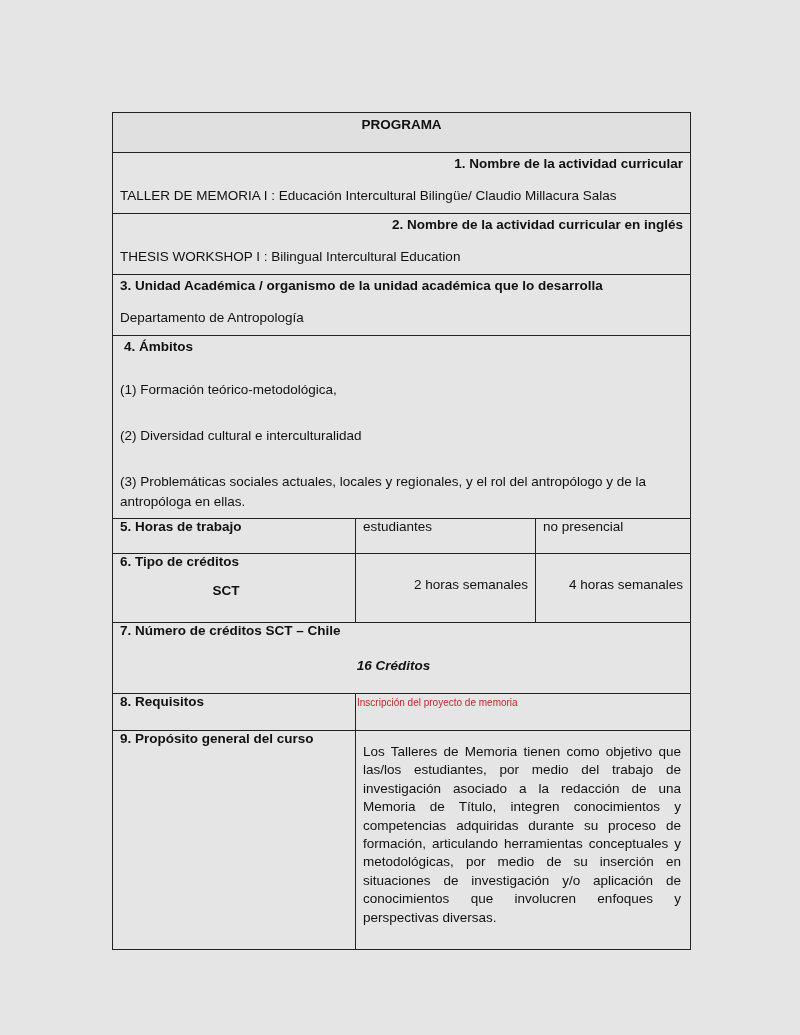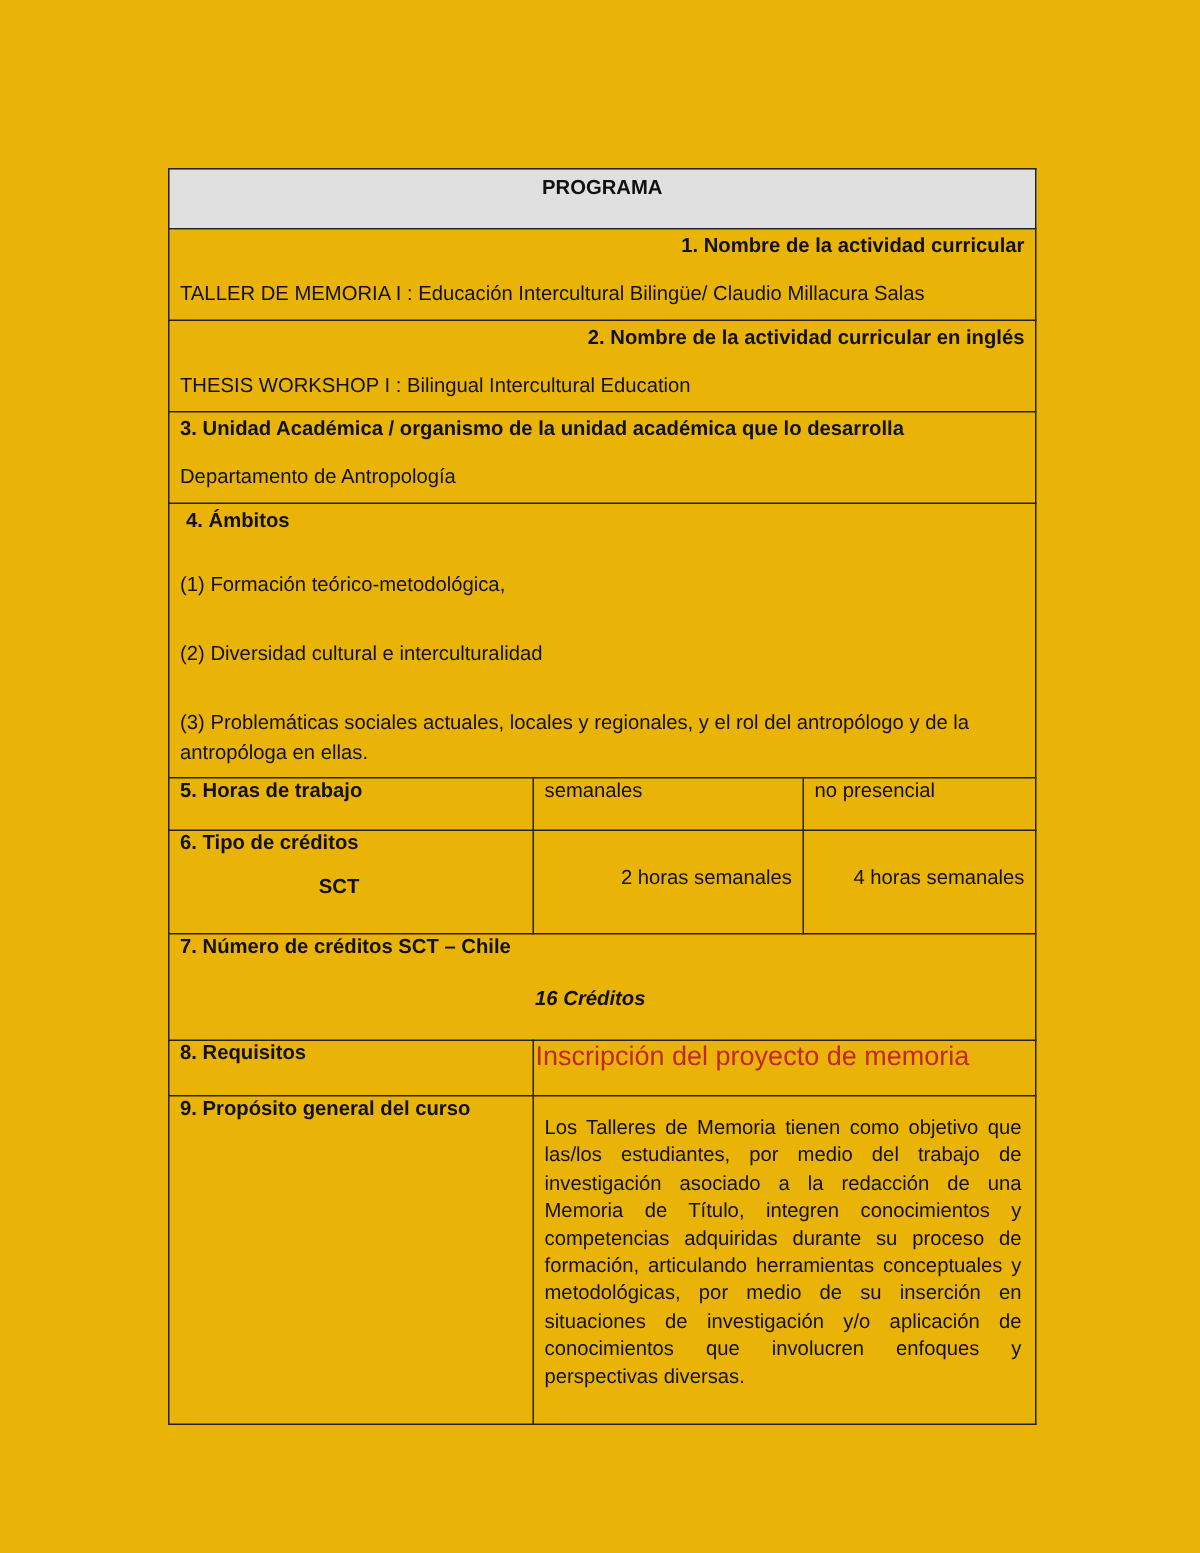--- a/index.html
+++ b/index.html
@@ -1,38 +1,38 @@
 <!DOCTYPE html>
 <html><head>
   <meta charset="utf-8">
   <style>
     html, body { margin: 0; padding: 0; background: #ffffff; }
     body { width: 800px; height: 1035px; position: relative; overflow: hidden;
            font-family: "Liberation Sans", sans-serif; color: #111; font-size: 13.5px; }
-    .page { position: absolute; left: 0; top: 0; width: 800px; height: 1035px; background: #eab308; }
+    .page { position: absolute; left: 0; top: 0; width: 800px; height: 1035px; background: #e5e5e5; }
     table.prog { position: absolute; left: 112px; top: 112px; width: 578px;
                  border-collapse: collapse; table-layout: fixed; }
     table.prog td { border: 1.3px solid #222; vertical-align: top; padding: 0 7px; }
     col.c1 { width: 243px; } col.c2 { width: 180px; } col.c3 { width: 155px; }
     .hdr { background: #e0e0e0; text-align: center; font-weight: bold; height: 35px; padding-top: 4px !important; }
     .b { font-weight: bold; }
     .ind { padding-left: 24px; display: inline-block; text-align: right; }
     .sec-label { display: block; margin-top: 3px; }
     .sec-value { display: block; margin-top: 17px; margin-bottom: 10px; }
     .amb-list { margin: 0; padding: 0; list-style: none; }
     .amb-list li { margin-top: 26px; line-height: 20px; }
     .amb-list li:last-child { margin-bottom: 6px; }
     .r5 td { height: 34px; padding-top: 3px; }
     .r6 td { height: 68px; padding-top: 3px; }
     .center-val { display: block; text-align: right; margin-top: 23px; }
     .sct { display: block; text-align: center; font-weight: bold; margin-top: 14px; padding-right: 16px; }
     .r7 td { height: 70px; padding-top: 3px; }
     .credits { display: block; text-align: center; font-weight: bold; margin-top: 20px; padding-right: 16px; font-style: italic; }
     .r8 td { height: 36px; padding-top: 2px; }
-    .req { color: #c0282d; font-size: 18px; margin-left: -6px; }
+    .req { color: #c0282d; font-size: 10px; margin-left: -6px; }
     .r9 td { height: 218px; padding-top: 3px; }
     .purpose { text-align: justify; line-height: 18.4px; padding-right: 2px; margin-top: 12px; }
   </style>
 </head>
 <body>
 
 <div class="page">
   <table class="prog">
     <colgroup>
         <col class="c1">
@@ -71,21 +71,21 @@
         <ul class="amb-list">
           <li>(1) Formación teórico-metodológica,</li>
           <li>(2) Diversidad cultural e interculturalidad</li>
           <li>(3) Problemáticas sociales actuales, locales y regionales, y el rol del antropólogo y de la antropóloga en ellas.</li>
         </ul>
       </td>
     </tr>
 
     <tr class="r5">
       <td class="b">5. Horas de trabajo</td>
-      <td>semanales</td>
+      <td>estudiantes</td>
       <td>no presencial</td>
     </tr>
 
     <tr class="r6">
       <td>
         <span class="b">6. Tipo de créditos</span>
         <span class="sct">SCT</span>
       </td>
       <td>
         <span class="center-val">2 horas semanales</span>

